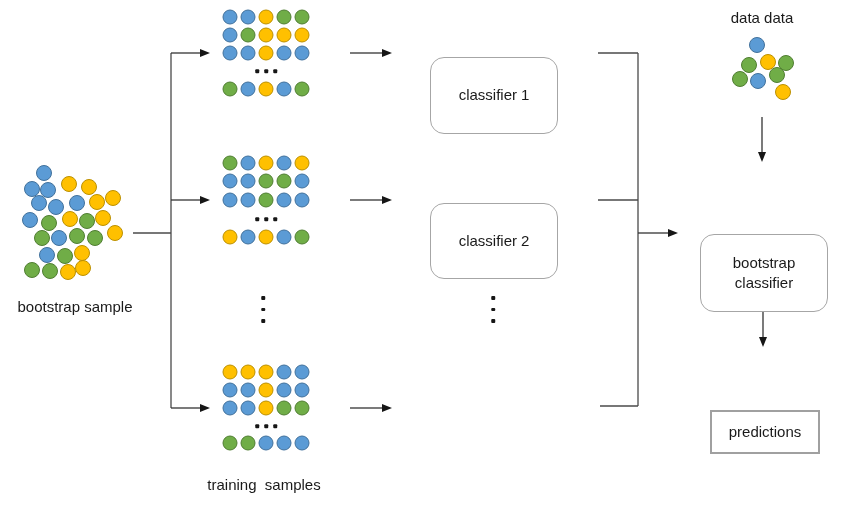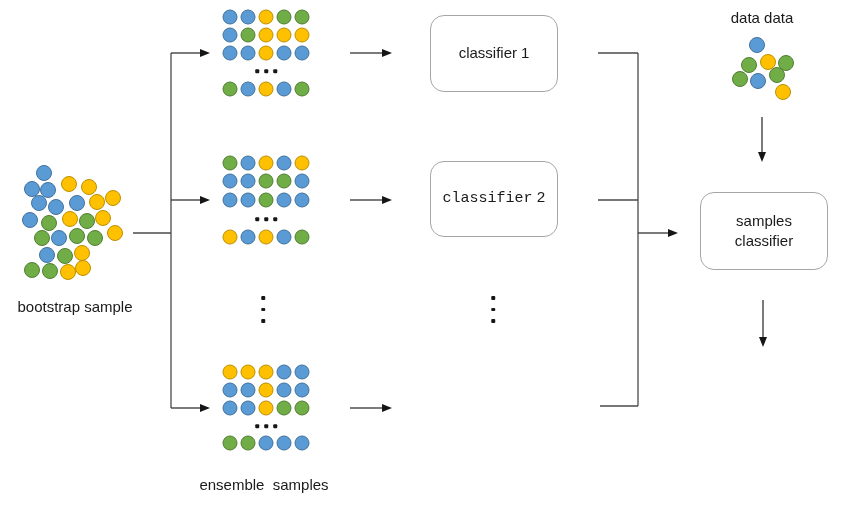--- a/index.html
+++ b/index.html
@@ -9,21 +9,21 @@
   }
   .layer{position:absolute;inset:0;}
   svg.layer{pointer-events:none;}
   .dot{
     position:absolute;box-sizing:border-box;border-radius:50%;
     transform:translate(-50%,-50%);
   }
   .box{
     position:absolute;background:#fff;border:1.5px solid #a6a6a6;
     display:flex;align-items:center;justify-content:center;
-    font-size:15px;text-align:center;box-sizing:border-box;line-height:1.35;
+    font-size:15px;text-align:center;box-sizing:border-box;line-height:1.35;margin-top:42px;
   }
   .rounded{border-radius:14px;}
   #box-pred{border-width:2px;border-color:#a0a0a0;border-radius:0;}
   .lbl{position:absolute;font-size:15px;text-align:center;white-space:pre;}
   .suffix{margin-left:4px;}
   .italic{font-style:italic;}
   .vellipsis{
     position:absolute;display:flex;flex-direction:column;gap:8px;
     align-items:center;transform:translateX(-50%);
   }
@@ -171,34 +171,37 @@
       <span class="dot" style="left: 786px; top: 63px; width: 16px; height: 16px; background: rgb(112, 173, 71); border: 1.3px solid rgb(80, 126, 50);"></span>
       <span class="dot" style="left: 740px; top: 79px; width: 16px; height: 16px; background: rgb(112, 173, 71); border: 1.3px solid rgb(80, 126, 50);"></span>
       <span class="dot" style="left: 758px; top: 81px; width: 16px; height: 16px; background: rgb(91, 155, 213); border: 1.3px solid rgb(65, 113, 156);"></span>
       <span class="dot" style="left: 777px; top: 75px; width: 16px; height: 16px; background: rgb(112, 173, 71); border: 1.3px solid rgb(80, 126, 50);"></span>
       <span class="dot" style="left: 783px; top: 92px; width: 16px; height: 16px; background: rgb(255, 192, 0); border: 1.3px solid rgb(188, 144, 0);"></span>
     </div>
 
   <div class="box rounded" id="box-c1" style="left:430px;top:15px;width:128px;height:77px;">
     <span><span>classifier</span><span class="suffix">1</span></span>
   </div>
-  <div class="box rounded" id="box-c2" style="left:430px;top:161px;width:128px;height:76px;font-family:Liberation Mono, monospace;">
+  <div class="box rounded" id="box-c2" style="left:430px;top:161px;width:128px;height:76px;">
     <span><span>classifier</span><span class="suffix">2</span></span>
   </div>
 
   <div class="box rounded" id="box-ens" style="left:700px;top:192px;width:128px;height:78px;">
     <span>
-      <span style="display:block">samples</span>
+      <span style="display:block">bootstrap</span>
       <span style="display:block">classifier</span>
     </span>
   </div>
 
+  <div class="box" id="box-pred" style="left:710px;top:368px;width:110px;height:44px;">
+    <span>predictions</span>
+  </div>
 
   <div class="lbl" style="left:5px;top:298px;width:140px;">bootstrap sample</div>
-  <div class="lbl" style="left:184px;top:476px;width:160px;">ensemble  samples</div>
+  <div class="lbl" style="left:184px;top:476px;width:160px;">training  samples</div>
   <div class="lbl" style="left:702px;top:9px;width:120px;">data data</div>
 
   <div class="vellipsis" style="left:263px;top:296px;">
       <i></i>
       <i></i>
       <i></i>
     </div>
   <div class="vellipsis" style="left:493px;top:296px;">
       <i></i>
       <i></i>

